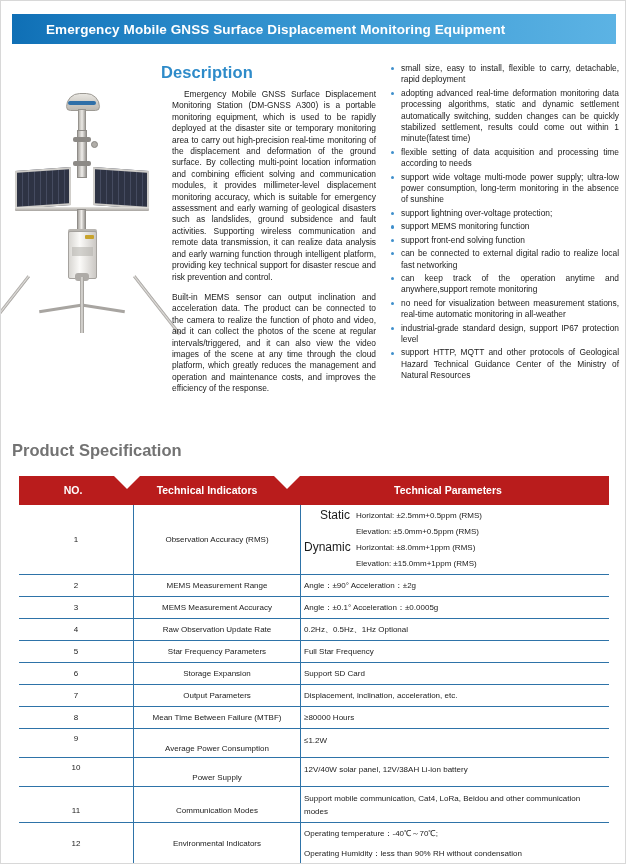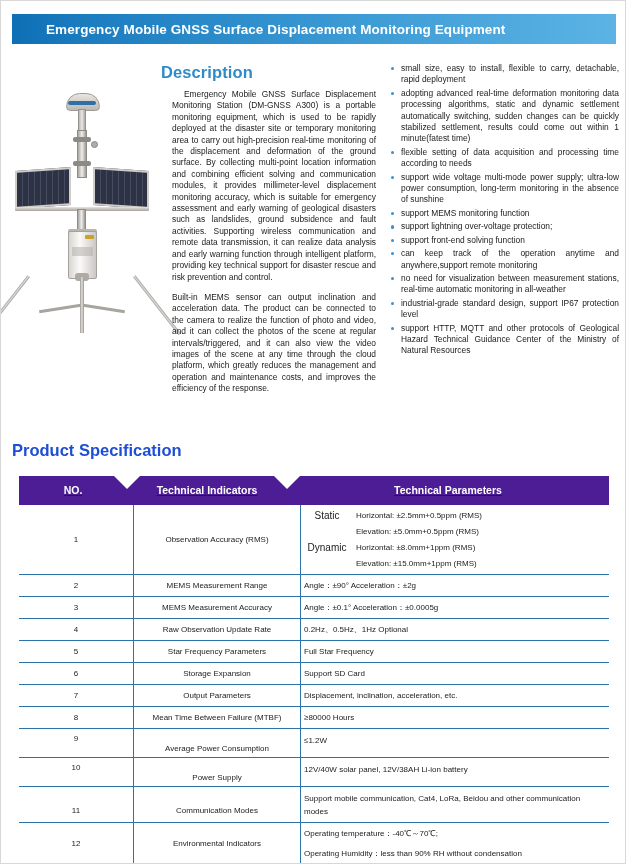--- a/index.html
+++ b/index.html
@@ -125,28 +125,28 @@
   .leg-r::after{content:"";position:absolute;left:54px;top:0;width:3px;height:74px;
     background:linear-gradient(90deg,#9d9a96,#e0dedb,#93908c);
     transform-origin:top left;transform:rotate(-38deg);}
   .brace-l{left:30px;top:222px;width:42px;height:3px;background:#a8a5a1;transform:rotate(-9deg);}
   .brace-r{left:74px;top:222px;width:42px;height:3px;background:#a8a5a1;transform:rotate(9deg);}
   .hub{left:66px;top:188px;width:14px;height:8px;background:#aeaba7;border-radius:3px;}
 
   
   .spec-head{
     position:absolute;left:11px;top:440px;
-    font-size:16.5px;font-weight:bold;color:#1d4ed8;
+    font-size:16.5px;font-weight:bold;color:#737373;
   }
 
   .table-wrap{position:absolute;left:18px;top:475px;width:590px;}
 
   .thead{
-    position:relative;height:29px;background:#4c1d95;
-    display:flex;align-items:center;text-decoration:underline;
+    position:relative;height:29px;background:#b91c1c;
+    display:flex;align-items:center;
   }
   .th{
     color:#fff;font-size:10.5px;font-weight:bold;text-align:center;
     line-height:29px;
   }
   .th-no{width:108px;}
   .th-ind{width:160px;}
   .th-par{flex:1;}
   .notch{
     position:absolute;top:0;width:26px;height:13px;
@@ -163,21 +163,21 @@
   table.spec td{
     border-bottom:1px solid #2e73a8;
     padding:4px 3px;vertical-align:middle;
   }
   table.spec tr:last-child td{border-bottom:1.6px solid #2e73a8;}
   td.c-no{width:108px;text-align:center;border-right:1px solid #2e73a8;}
   td.c-ind{width:160px;text-align:center;border-right:1px solid #2e73a8;}
   td.c-par{padding-left:16px;text-align:left;line-height:13px;}
 
   .acc-grid{display:grid;grid-template-columns:46px 1fr;row-gap:3px;column-gap:6px;align-items:center;}
-  .acc-k{text-align:center;font-size:10px;}
+  .acc-k{text-align:right;font-size:12px;}
   .acc-v{font-size:8px;}
 
   .low-label{display:block;margin-top:11px;}
   .par-line{display:block;}
   .par-line + .par-line{margin-top:7px;}
 </style>
 </head>
 <body>
 
 <div class="banner">
@@ -217,23 +217,24 @@
     <p class="para indent">Emergency Mobile GNSS Surface Displacement Monitoring Station (DM-GNSS A300) is a portable monitoring equipment, which is used to be rapidly deployed at the disaster site or temporary monitoring area to carry out high-precision real-time monitoring of the displacement and deformation of the ground surface. By collecting multi-point location information and combining efficient solving and communication modules, it provides millimeter-level displacement monitoring accuracy, which is suitable for emergency assessment and early warning of geological disasters such as landslides, ground subsidence and fault activities. Supporting wireless communication and remote data transmission, it can realize data analysis and early warning function through intelligent platform, providing key technical support for disaster rescue and risk prevention and control.</p>
     <p class="para">Built-in MEMS sensor can output inclination and acceleration data. The product can be connected to the camera to realize the function of photo and video, and it can collect the photos of the scene at regular intervals/triggered, and it can also view the video images of the scene at any time through the cloud platform, which greatly reduces the management and operation and maintenance costs, and improves the efficiency of the response.</p>
   </div>
 
   <div class="feat-col">
     <ul class="features">
       <li><span class="bul"></span><span>small size, easy to install, flexible to carry, detachable, rapid deployment</span></li>
       <li><span class="bul"></span><span>adopting advanced real-time deformation monitoring data processing algorithms, static and dynamic settlement automatically switching, sudden changes can be quickly stabilized settlement, results could come out within 1 minute(fatest time)</span></li>
       <li><span class="bul"></span><span>flexible setting of data acquisition and processing time according to needs</span></li>
       <li><span class="bul"></span><span>support wide voltage multi-mode power supply; ultra-low power consumption, long-term monitoring in the absence of sunshine</span></li>
+      <li><span class="bul"></span><span>support lightning over-voltage protection;</span></li>
       <li><span class="bul"></span><span>support MEMS monitoring function</span></li>
-      <li><span class="bul"></span><span>support lightning over-voltage protection;</span></li>
       <li><span class="bul"></span><span>support front-end solving function</span></li>
+      <li><span class="bul"></span><span>can be connected to external digital radio to realize local fast networking</span></li>
       <li><span class="bul"></span><span>can keep track of the operation anytime and anywhere,support remote monitoring</span></li>
       <li><span class="bul"></span><span>no need for visualization between measurement stations, real-time automatic monitoring in all-weather</span></li>
       <li><span class="bul"></span><span>industrial-grade standard design, support IP67 protection level</span></li>
       <li><span class="bul"></span><span>support HTTP, MQTT and other protocols of Geological Hazard Technical Guidance Center of the Ministry of Natural Resources</span></li>
     </ul>
   </div>
 </div>
 
 <div class="spec-head">Product Specification</div>
 

